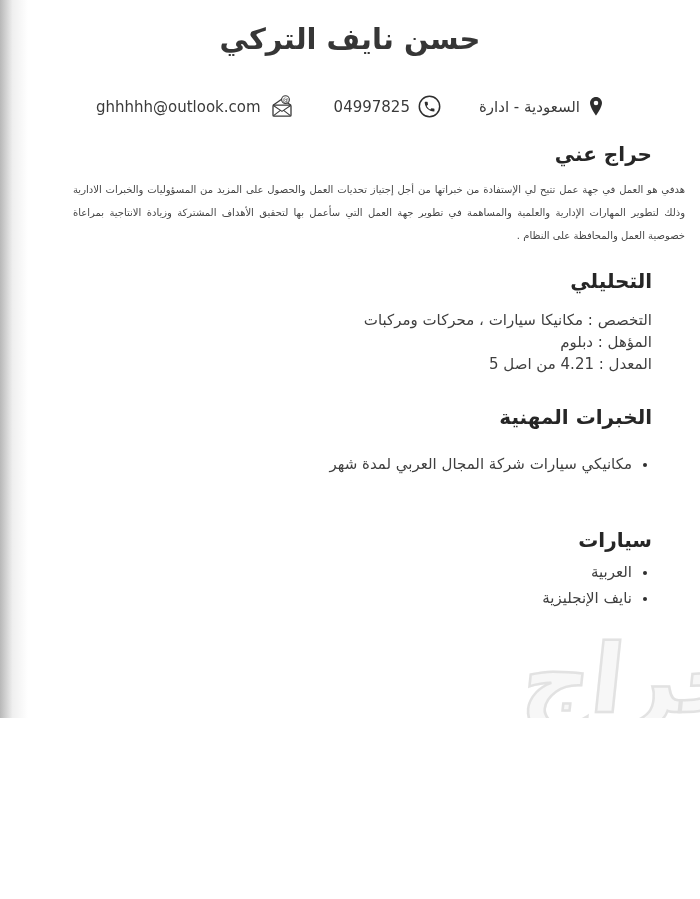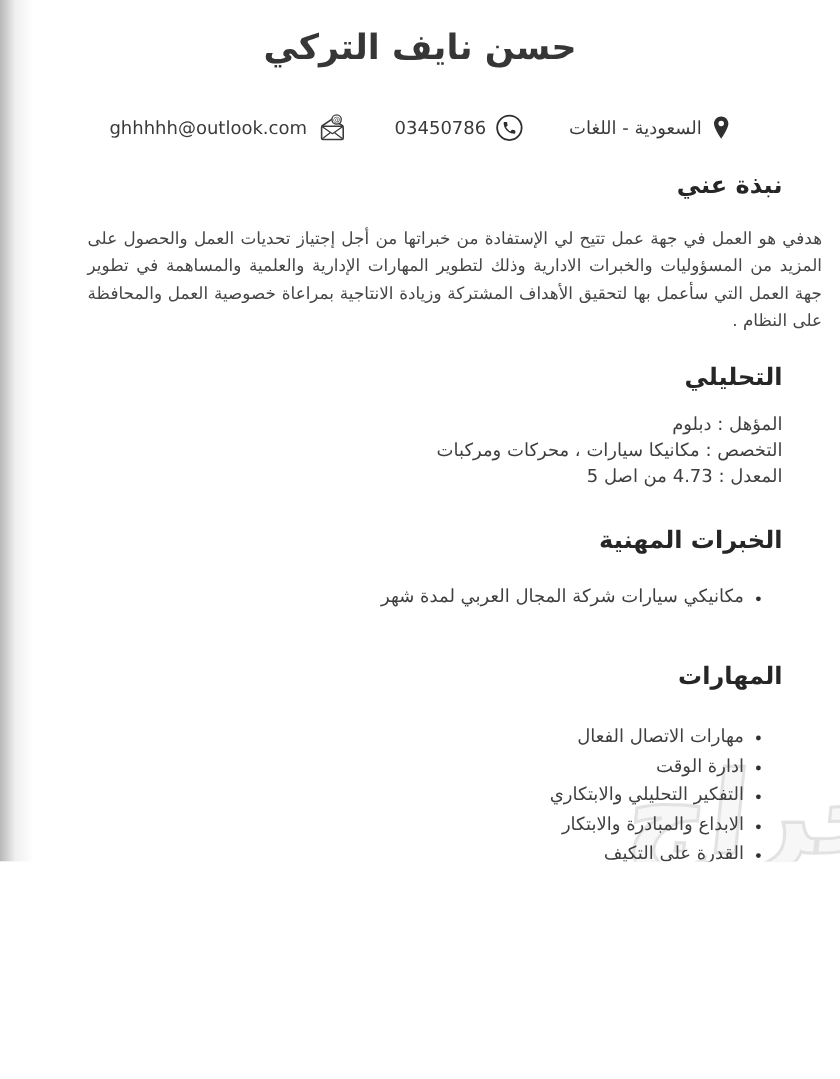--- a/index.html
+++ b/index.html
@@ -23,29 +23,29 @@
   }
   .contact-item { display:flex; align-items:center; gap:8px; }
   .contact-item svg { flex:0 0 auto; display:block; }
   .ltr { direction:ltr; unicode-bidi:embed;text-align:right; }
 
   .section { padding:0 48px; position:relative; z-index:2; }
   .section-title { margin:0; font-size:20px; font-weight:700; color:#262626; line-height:28px; }
 
   .sec-about  { margin-top:22px; }
   .about-text {
-    margin:20px -33px 0 25px; font-size:14px; line-height:23px;
+    margin:10px -33px 0 25px; font-size:10px; line-height:23px;
     text-align:justify; color:#454545;
   }
   .sec-edu   { margin-top:20px; }
   .edu-lines { margin-top:14px; font-size:15px; line-height:22px; color:#3f3f3f; }
   .edu-line  { margin:0; }
 
   .sec-exp { margin-top:28px;padding-left:36px; }
-  .list { margin:16px; padding:0 16px 0 0; list-style:disc;text-align:right; }
+  .list { margin:4px; padding:0 16px 0 0; list-style:disc;text-align:right; }
   .list li::marker { color:#2f2f2f; font-size:13px; }
   .exp-list { margin-top:22px; font-size:15px; line-height:23px; color:#3f3f3f; }
 
   .sec-skills  { margin-top:40px; }
   .skills-list { margin-top:24px; font-size:15px; line-height:24.5px; color:#3f3f3f; }
 
   .sec-langs  { margin-top:50px; }
   .langs-list { margin-top:5px; font-size:15px; line-height:26px; color:#404040; }
 
   .watermark {
@@ -61,74 +61,64 @@
 <div class="page">
   <div class="edge-shadow"></div>
 
   <h1 class="name">حسن نايف التركي</h1>
 
   <div class="contact">
     <div class="contact-item">
       <svg width="16" height="21" viewBox="0 0 16 21" aria-hidden="true">
         <path d="M8 1C4.7 1 2 3.7 2 7c0 4.4 6 12.6 6 12.6S14 11.4 14 7c0-3.3-2.7-6-6-6zm0 8.3A2.3 2.3 0 1 1 8 4.7a2.3 2.3 0 0 1 0 4.6z" fill="#2e2e2e"></path>
       </svg>
-      <span>السعودية - اللغات</span>
+      <span>السعودية - ادارة</span>
     </div>
     <div class="contact-item">
       <svg width="23" height="23" viewBox="0 0 23 23" aria-hidden="true">
         <circle cx="11.5" cy="11.5" r="10.2" fill="none" stroke="#2e2e2e" stroke-width="1.5"></circle>
         <g transform="translate(5.1 5.1) scale(0.54)">
           <path d="M6.62 10.79c1.44 2.83 3.76 5.14 6.59 6.59l2.2-2.2c.27-.27.67-.36 1.02-.24 1.12.37 2.33.57 3.57.57.55 0 1 .45 1 1V20c0 .55-.45 1-1 1-9.39 0-17-7.61-17-17 0-.55.45-1 1-1h3.5c.55 0 1 .45 1 1 0 1.25.2 2.45.57 3.57.11.35.03.74-.25 1.02l-2.2 2.2z" fill="#2e2e2e"></path>
         </g>
       </svg>
-      <span class="ltr">03450786</span>
+      <span class="ltr">04997825</span>
     </div>
     <div class="contact-item">
       <svg width="27" height="23" viewBox="0 0 27 23" aria-hidden="true">
         <path d="M4 10.2 L13 4 L22 10.2" fill="none" stroke="#3a3a3a" stroke-width="1.3" stroke-linejoin="round"></path>
         <rect x="4" y="10.2" width="18" height="11" rx="1" fill="#ffffff" stroke="#3a3a3a" stroke-width="1.3"></rect>
         <path d="M4 10.2 l9 6.2 9-6.2 M4.6 20.6 l6.8-5.2 M21.4 20.6 l-6.8-5.2" fill="none" stroke="#3a3a3a" stroke-width="1.1" stroke-linejoin="round"></path>
         <circle cx="16.5" cy="4.6" r="3.9" fill="#ffffff" stroke="#3a3a3a" stroke-width="1.1"></circle>
         <text x="16.5" y="7" text-anchor="middle" font-size="6.2" fill="#3a3a3a" font-family="DejaVu Sans, sans-serif">@</text>
       </svg>
       <span class="ltr">ghhhhh@outlook.com</span>
     </div>
   </div>
 
   <div class="section sec-about">
-    <h2 class="section-title">نبذة عني</h2>
+    <h2 class="section-title">حراج عني</h2>
     <p class="about-text">هدفي هو العمل في جهة عمل تتيح لي الإستفادة من خبراتها من أجل إجتياز تحديات العمل والحصول على المزيد من المسؤوليات والخبرات الادارية وذلك لتطوير المهارات الإدارية والعلمية والمساهمة في تطوير جهة العمل التي سأعمل بها لتحقيق الأهداف المشتركة وزيادة الانتاجية بمراعاة خصوصية العمل والمحافظة على النظام .</p>
   </div>
 
   <div class="section sec-edu">
     <h2 class="section-title">التحليلي</h2>
     <div class="edu-lines">
+      <p class="edu-line">التخصص : مكانيكا سيارات ، محركات ومركبات</p>
       <p class="edu-line">المؤهل : دبلوم</p>
-      <p class="edu-line">التخصص : مكانيكا سيارات ، محركات ومركبات</p>
-      <p class="edu-line">المعدل : 4.73 من اصل 5</p>
+      <p class="edu-line">المعدل : 4.21 من اصل 5</p>
     </div>
   </div>
 
   <div class="section sec-exp">
     <h2 class="section-title">الخبرات المهنية</h2>
     <ul class="list exp-list">
       <li><span>مكانيكي سيارات شركة المجال العربي لمدة شهر</span></li>
     </ul>
   </div>
 
-  <div class="section sec-skills">
-    <h2 class="section-title">المهارات</h2>
-    <ul class="list skills-list">
-      <li><span>مهارات الاتصال الفعال</span></li>
-      <li><span>ادارة الوقت</span></li>
-      <li><span>التفكير التحليلي والابتكاري</span></li>
-      <li><span>الابداع والمبادرة والابتكار</span></li>
-      <li><span>القدرة على التكيف</span></li>
-    </ul>
-  </div>
 
   <div class="section sec-langs">
     <h2 class="section-title">سيارات</h2>
     <ul class="list langs-list">
       <li><span>العربية</span></li>
       <li><span>نايف الإنجليزية</span></li>
     </ul>
   </div>
 
   <div class="watermark">حراج</div>

